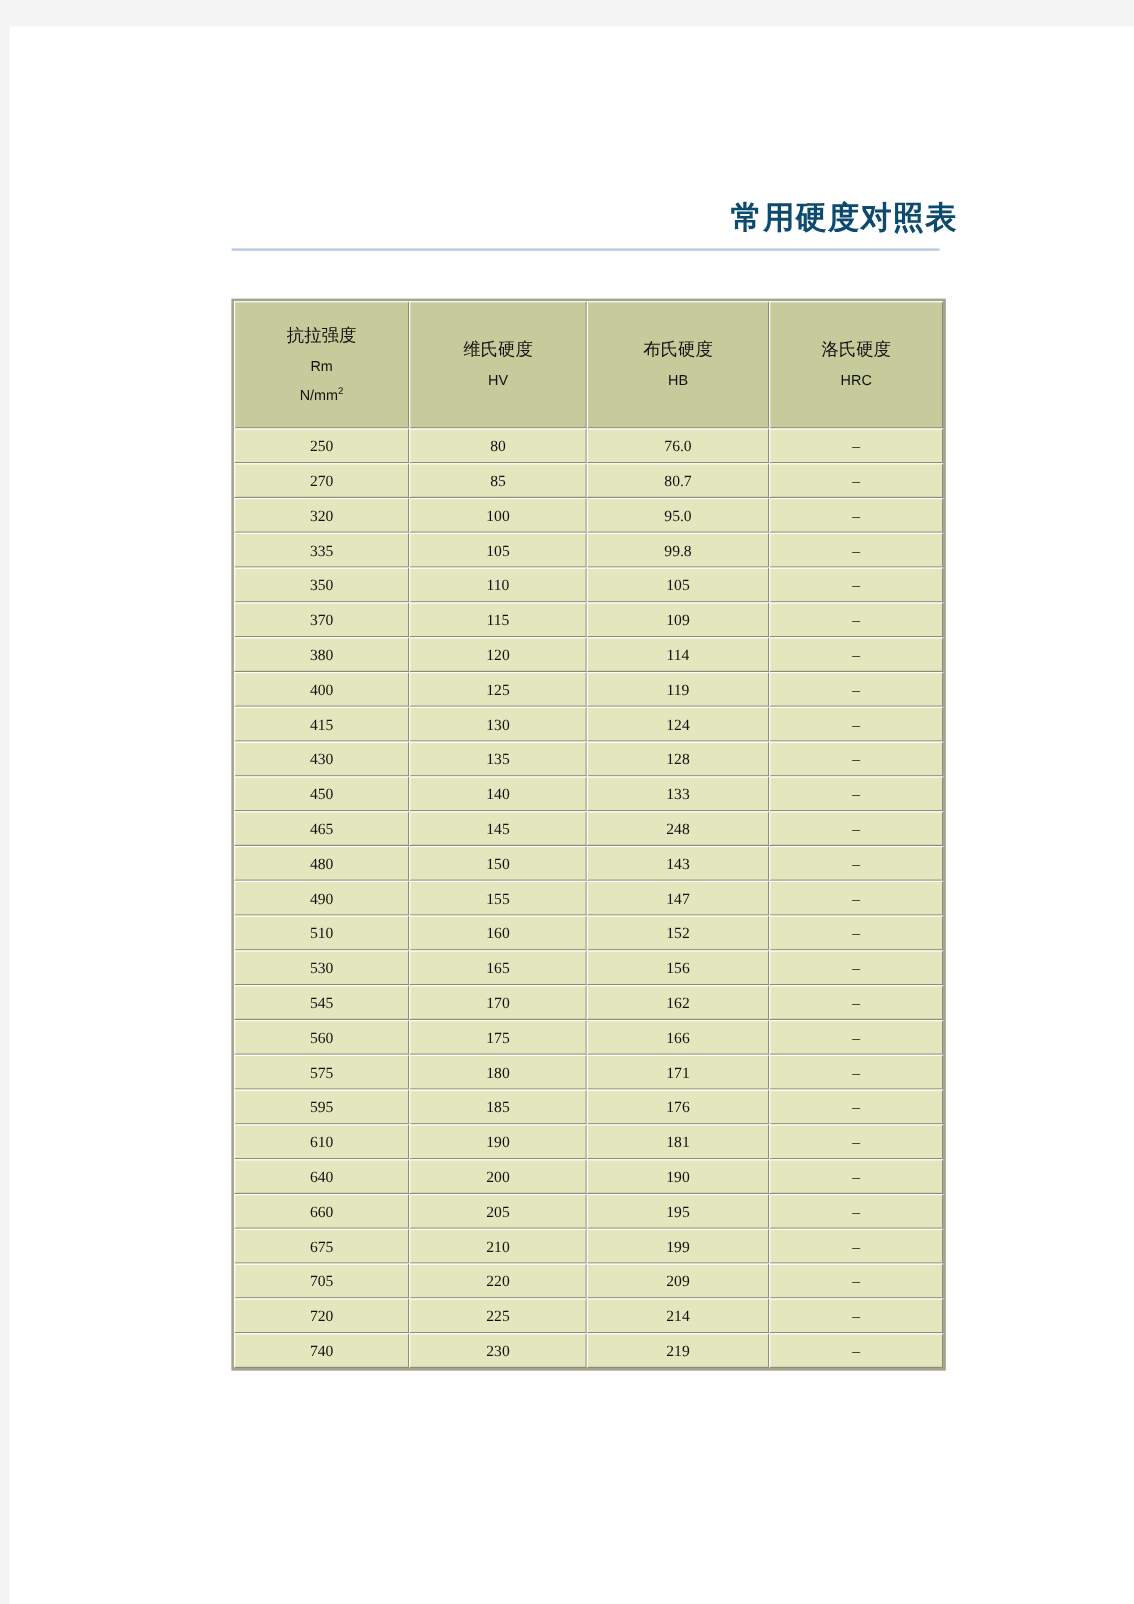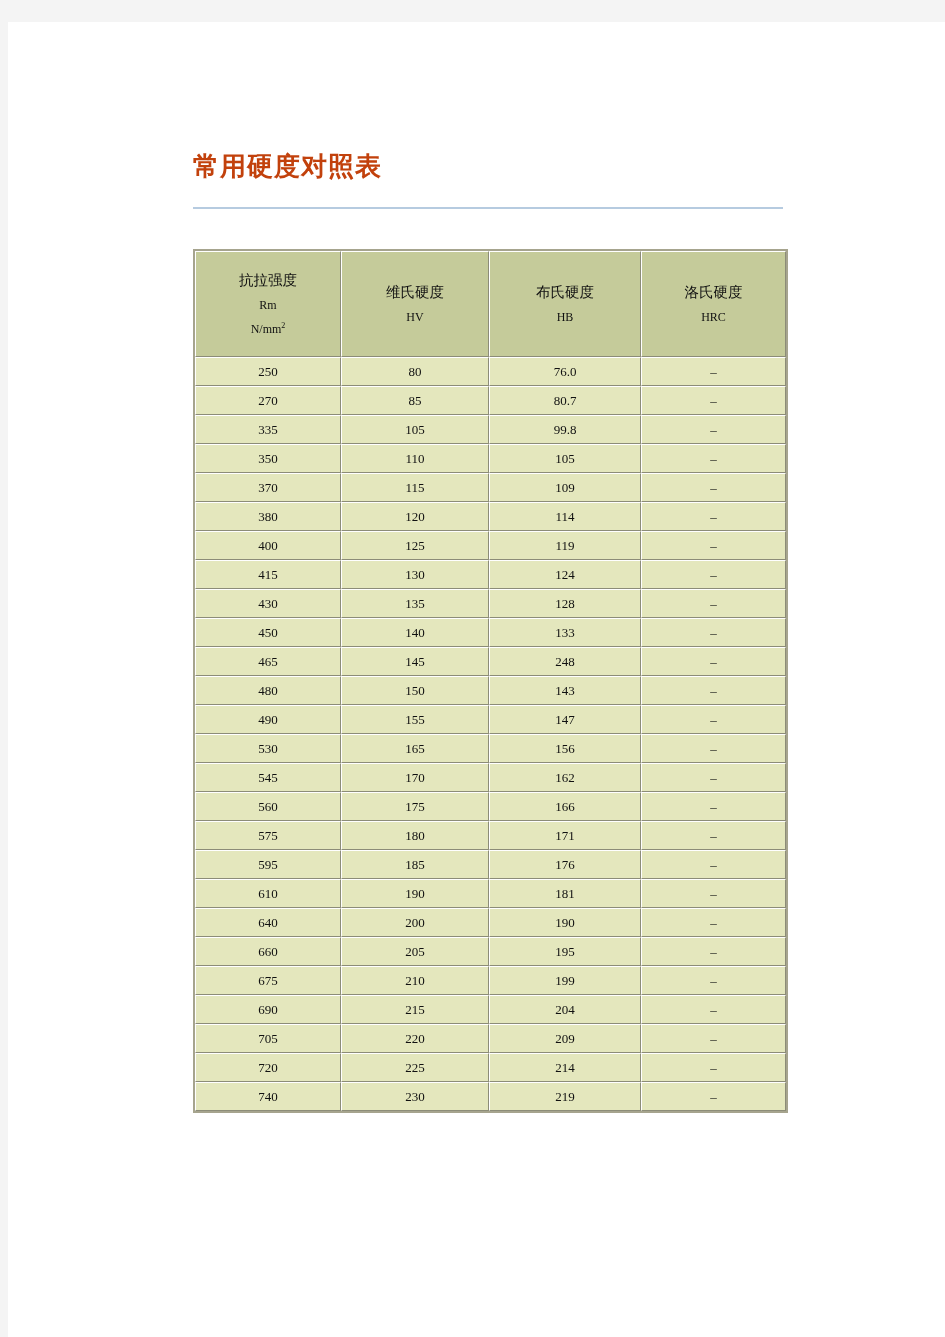--- a/index.html
+++ b/index.html
@@ -18,31 +18,31 @@
   .page {
     position: absolute;
     left: 8px;
     top: 22px;
     width: 937px;
     height: 1315px;
     background: #ffffff;
   }
 
   .doc-title {
-    margin: 0;
+    margin: 15px;
     padding: 0;
     position: absolute;
     left: 185px;
     top: 128px;
     width: 590px;
-    text-align: left;
+    text-align: right;
     font-family: "Liberation Serif", "DejaVu Serif", serif;
     font-size: 26px;
     font-weight: bold;
-    color: #c2410c;
+    color: #0c4a6e;
     letter-spacing: 1px;
     line-height: 34px;
     white-space: nowrap;
   }
 
   .title-rule {
     position: absolute;
     left: 185px;
     top: 185px;
     width: 590px;
@@ -90,21 +90,21 @@
   table.hardness th .hdr-cn {
     display: block;
     font-size: 14.5px;
     line-height: 26px;
     font-family: "Liberation Sans", sans-serif;
   }
   table.hardness th .hdr-sym {
     display: block;
     font-size: 12px;
     line-height: 24px;
-    font-family: Liberation Serif, serif;
+    font-family: Liberation Sans, sans-serif;
   }
   table.hardness th .hdr-sym sup {
     font-size: 8px;
     vertical-align: super;
     line-height: 0;
   }
 
   table.hardness td {
     background: #e4e7bd;
     border: 1px solid #ffffff;
@@ -164,20 +164,26 @@
             <td>76.0</td>
             <td>–</td>
           </tr>
           <tr>
             <td>270</td>
             <td>85</td>
             <td>80.7</td>
             <td>–</td>
           </tr>
           <tr>
+            <td>320</td>
+            <td>100</td>
+            <td>95.0</td>
+            <td>–</td>
+          </tr>
+          <tr>
             <td>335</td>
             <td>105</td>
             <td>99.8</td>
             <td>–</td>
           </tr>
           <tr>
             <td>350</td>
             <td>110</td>
             <td>105</td>
             <td>–</td>
@@ -230,20 +236,26 @@
             <td>143</td>
             <td>–</td>
           </tr>
           <tr>
             <td>490</td>
             <td>155</td>
             <td>147</td>
             <td>–</td>
           </tr>
           <tr>
+            <td>510</td>
+            <td>160</td>
+            <td>152</td>
+            <td>–</td>
+          </tr>
+          <tr>
             <td>530</td>
             <td>165</td>
             <td>156</td>
             <td>–</td>
           </tr>
           <tr>
             <td>545</td>
             <td>170</td>
             <td>162</td>
             <td>–</td>
@@ -284,26 +296,20 @@
             <td>195</td>
             <td>–</td>
           </tr>
           <tr>
             <td>675</td>
             <td>210</td>
             <td>199</td>
             <td>–</td>
           </tr>
           <tr>
-            <td>690</td>
-            <td>215</td>
-            <td>204</td>
-            <td>–</td>
-          </tr>
-          <tr>
             <td>705</td>
             <td>220</td>
             <td>209</td>
             <td>–</td>
           </tr>
           <tr>
             <td>720</td>
             <td>225</td>
             <td>214</td>
             <td>–</td>

